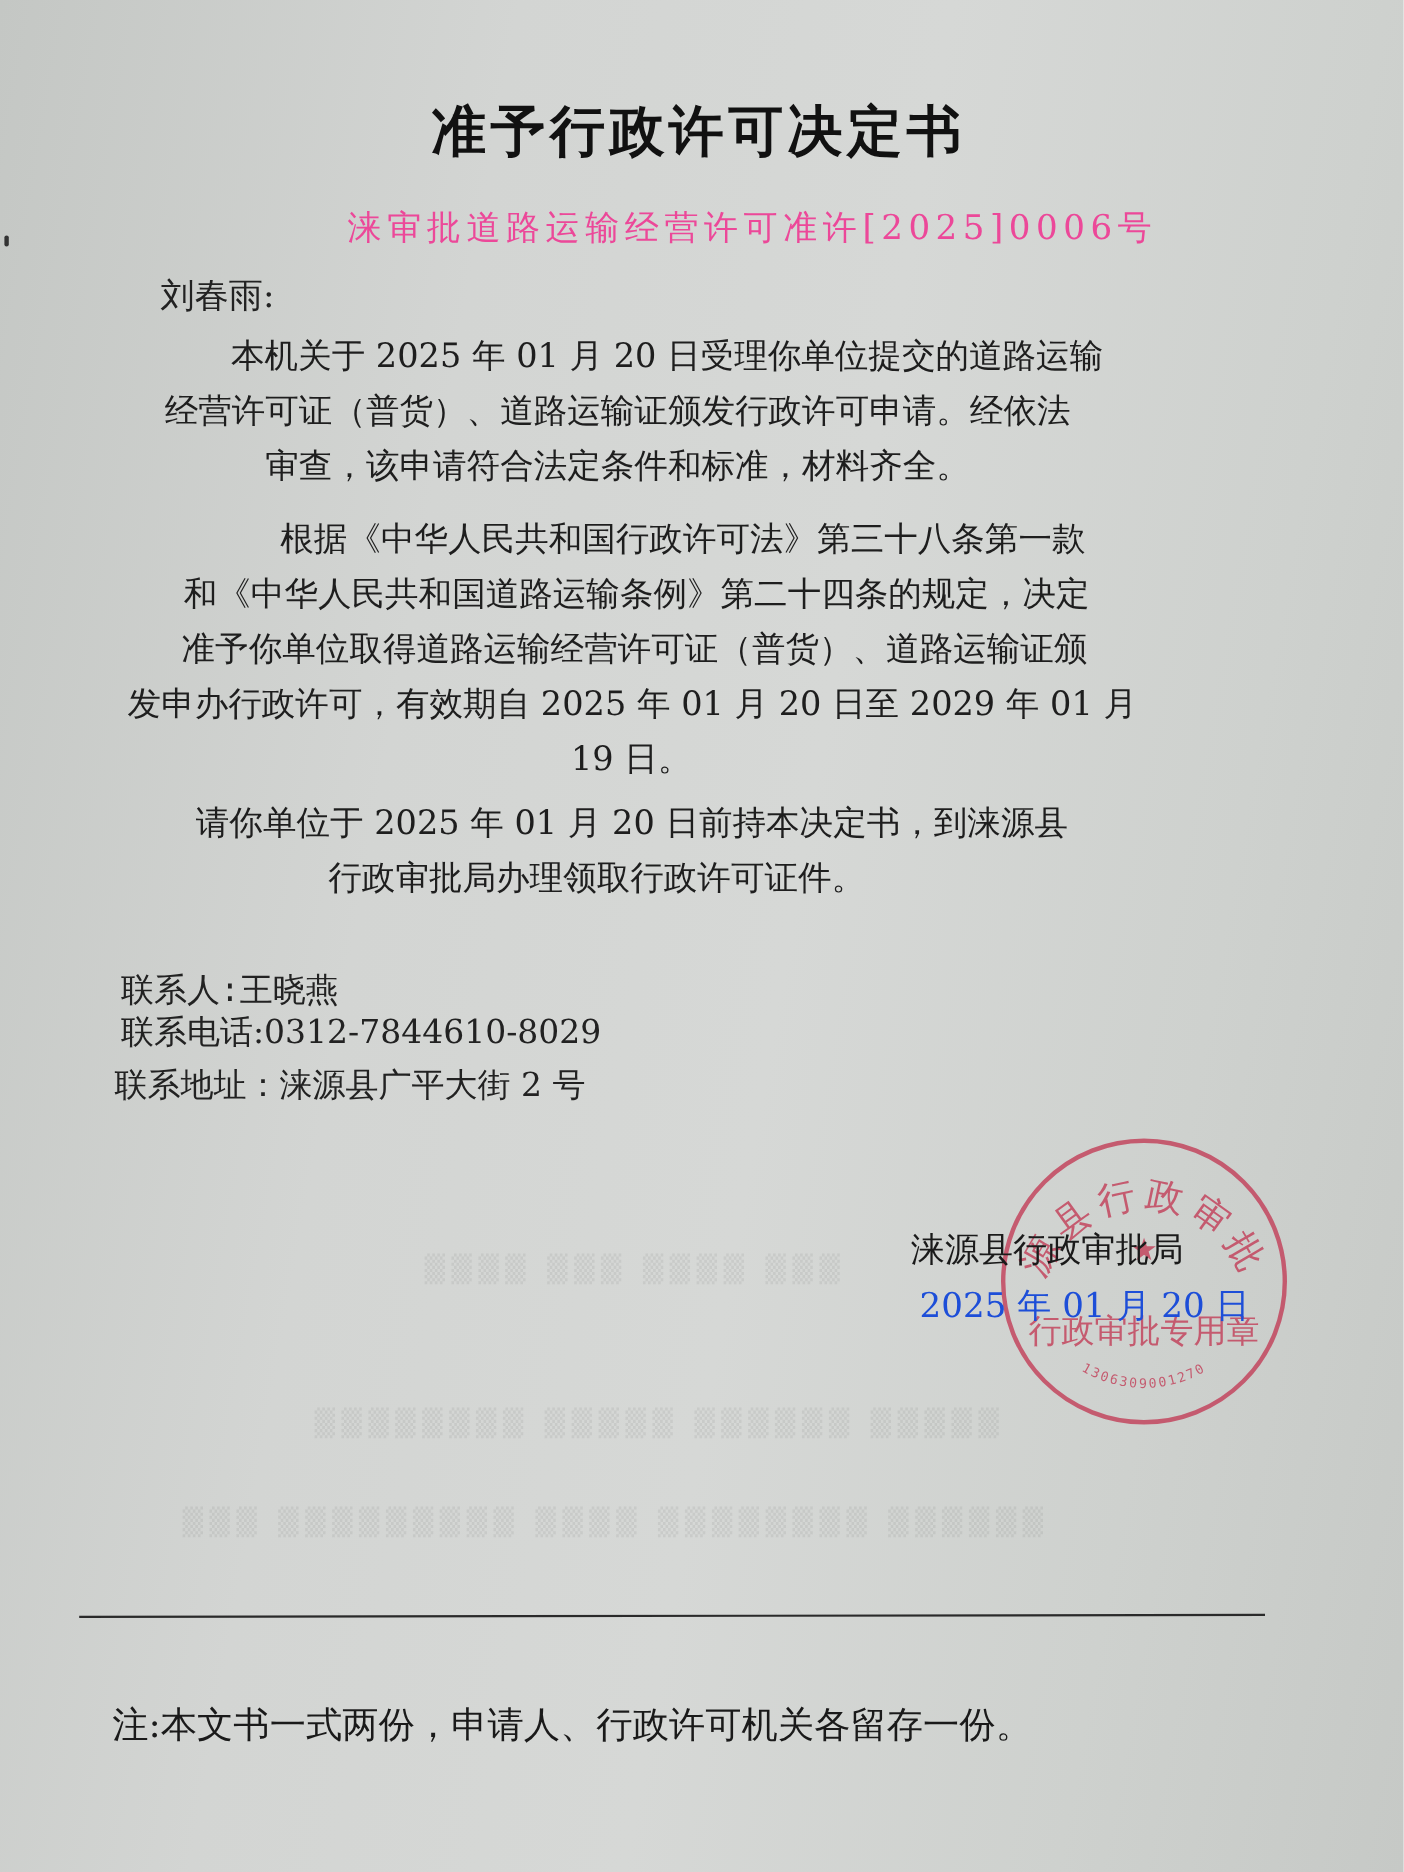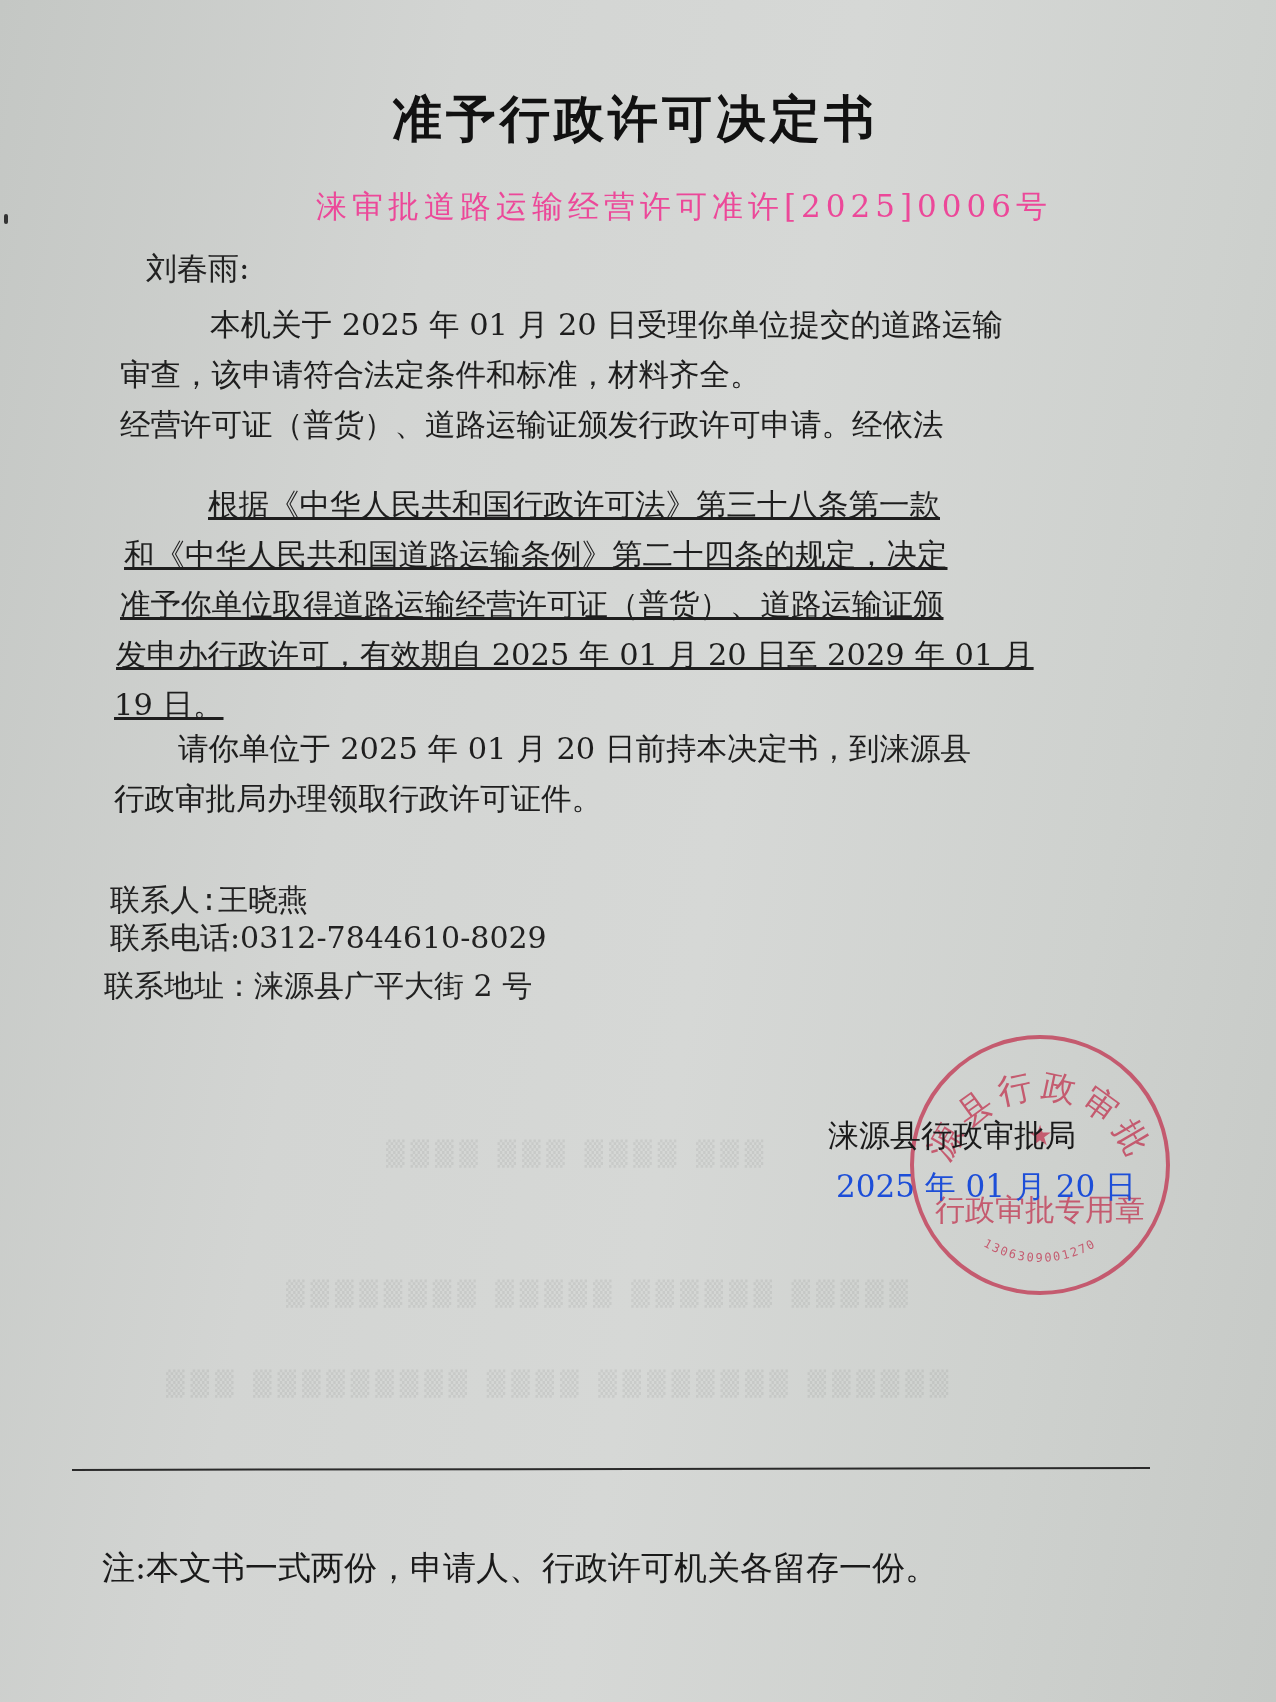--- a/index.html
+++ b/index.html
@@ -39,23 +39,24 @@
     .recipient {
       left: 146px; top: 248px;
       font-size: 31px;
       color: #222;
     }
     .para {
       font-size: 30.5px;
       line-height: 50px;
       color: #1e1e1e;
       white-space: nowrap;
+      text-align: center;
     }
     .p1 { left: 146px; top: 300px; }
-    .p2 { left: 120px; top: 480px; text-decoration: underline; }
+    .p2 { left: 120px; top: 466px; }
     .p3 { left: 114px; top: 724px; }
     .indent { display: inline-block; width: 64px; }
 
     .contact {
       font-size: 30px;
       color: #222;
     }
     .c1 { left: 110px; top: 880px; font-family: Liberation Mono, monospace; }
     .c2 { left: 110px; top: 918px; }
     .c3 { left: 104px; top: 966px; }
@@ -120,22 +121,22 @@
   <div class="mark"></div>
 
   <div class="abs doc-title">准予行政许可决定书</div>
 
   <div class="abs doc-number">涞审批道路运输经营许可准许[2025]0006号</div>
 
   <div class="abs recipient">刘春雨:</div>
 
   <div class="abs para p1">
     <div><span class="indent"></span><span>本机关于 2025 年 01 月 20 日受理你单位提交的道路运输</span></div>
+    <div style="margin-left:-26px">经营许可证（普货）、道路运输证颁发行政许可申请。经依法</div>
     <div style="margin-left:-26px">审查，该申请符合法定条件和标准，材料齐全。</div>
-    <div style="margin-left:-26px">经营许可证（普货）、道路运输证颁发行政许可申请。经依法</div>
   </div>
 
   <div class="abs para p2">
     <div><span class="indent" style="width:88px"></span><span>根据《中华人民共和国行政许可法》第三十八条第一款</span></div>
     <div style="margin-left:4px">和《中华人民共和国道路运输条例》第二十四条的规定，决定</div>
     <div>准予你单位取得道路运输经营许可证（普货）、道路运输证颁</div>
     <div style="margin-left:-4px">发申办行政许可，有效期自 2025 年 01 月 20 日至 2029 年 01 月</div>
     <div style="margin-left:-6px">19 日。</div>
   </div>
 

